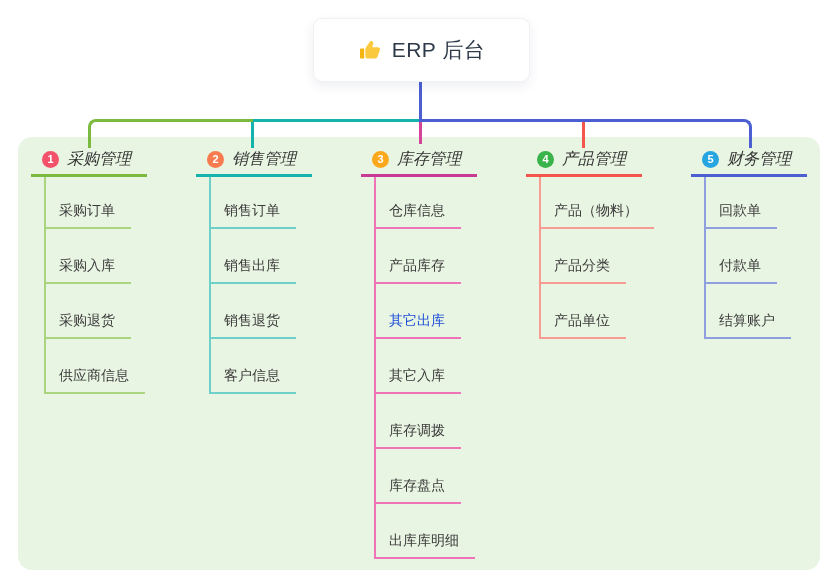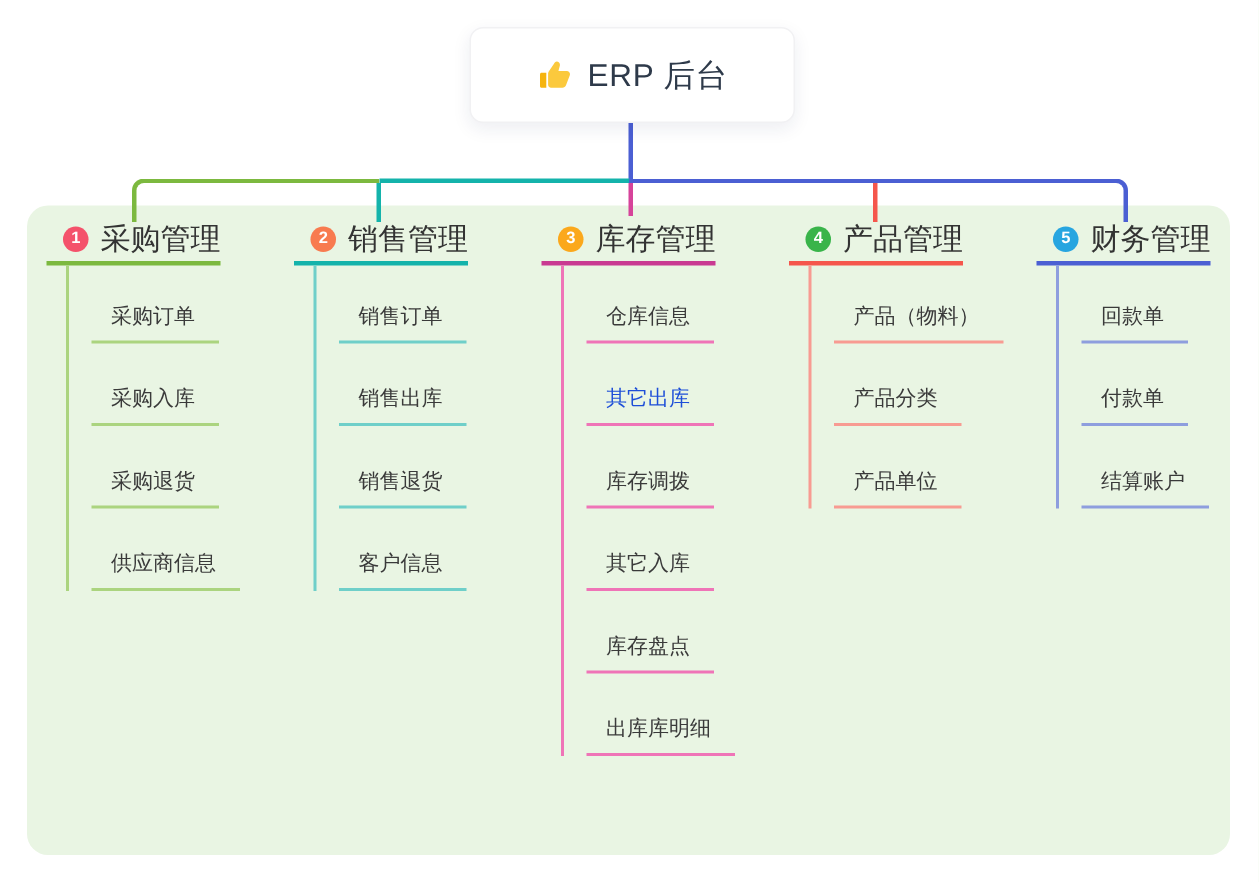--- a/index.html
+++ b/index.html
@@ -28,22 +28,22 @@
   .conn-drop-sales { left:251px; }
   .conn-drop-inventory { left:419px; height:22px; }
   .conn-drop-product { left:582px; }
 
   
   .branch { position:absolute; top:145px; width:116px; }
   .branch-header { display:flex; align-items:center; gap:8px; padding-left:11px;
     height:32px; border-bottom:3px solid; white-space:nowrap; }
   .badge { width:17px; height:17px; min-width:17px; border-radius:50%; color:#fff;
     font-size:11px; line-height:17px; text-align:center; font-weight:600; }
-  .branch-name { font-size:20px; color:#333333; }
-  .branch ul { list-style:none; margin-left:13px; border-left:2px solid;padding-left:15px; }
+  .branch-name { font-size:16px; color:#333333;font-style:italic; }
+  .branch ul { list-style:none; margin-left:13px; border-left:2px solid; }
   .branch li { height:55px; display:flex; align-items:flex-end; }
   .branch li:first-child { height:52px; }
   .branch li span { display:inline-block; white-space:nowrap; font-size:14px; color:#3a3a3a;
     padding:0 16px 7px 13px; border-bottom:2px solid; }
 </style>
 </head>
 <body>
 
 <div class="stage">
 
@@ -111,27 +111,30 @@
       <div class="branch" style="left: 361px;">
     <div class="branch-header" style="border-bottom-color: rgb(201, 58, 146);">
       <span class="badge" style="background: rgb(251, 168, 28);">3</span>
       <span class="branch-name" style="color: rgb(51, 51, 51);">库存管理</span>
     </div>
     <ul style="border-left-color: rgb(239, 116, 183);">
           <li>
             <span style="border-bottom-color: rgb(239, 116, 183); color: rgb(58, 58, 58); text-align: right;">仓库信息</span>
           </li>
           <li>
+            <span style="border-bottom-color: rgb(239, 116, 183); color: rgb(58, 58, 58);">产品库存</span>
+          </li>
+          <li>
             <span style="border-bottom-color: rgb(239, 116, 183); color: #1d4ed8;">其它出库</span>
           </li>
           <li>
-            <span style="border-bottom-color: rgb(239, 116, 183); color: rgb(58, 58, 58);">库存调拨</span>
+            <span style="border-bottom-color: rgb(239, 116, 183); color: rgb(58, 58, 58);">其它入库</span>
           </li>
           <li>
-            <span style="border-bottom-color: rgb(239, 116, 183); color: rgb(58, 58, 58);">其它入库</span>
+            <span style="border-bottom-color: rgb(239, 116, 183); color: rgb(58, 58, 58);">库存调拨</span>
           </li>
           <li>
             <span style="border-bottom-color: rgb(239, 116, 183); color: rgb(58, 58, 58);">库存盘点</span>
           </li>
           <li>
             <span style="border-bottom-color: rgb(239, 116, 183); color: rgb(58, 58, 58);">出库库明细</span>
           </li>
         </ul>
   </div>
       <div class="branch" style="left: 526px;">

